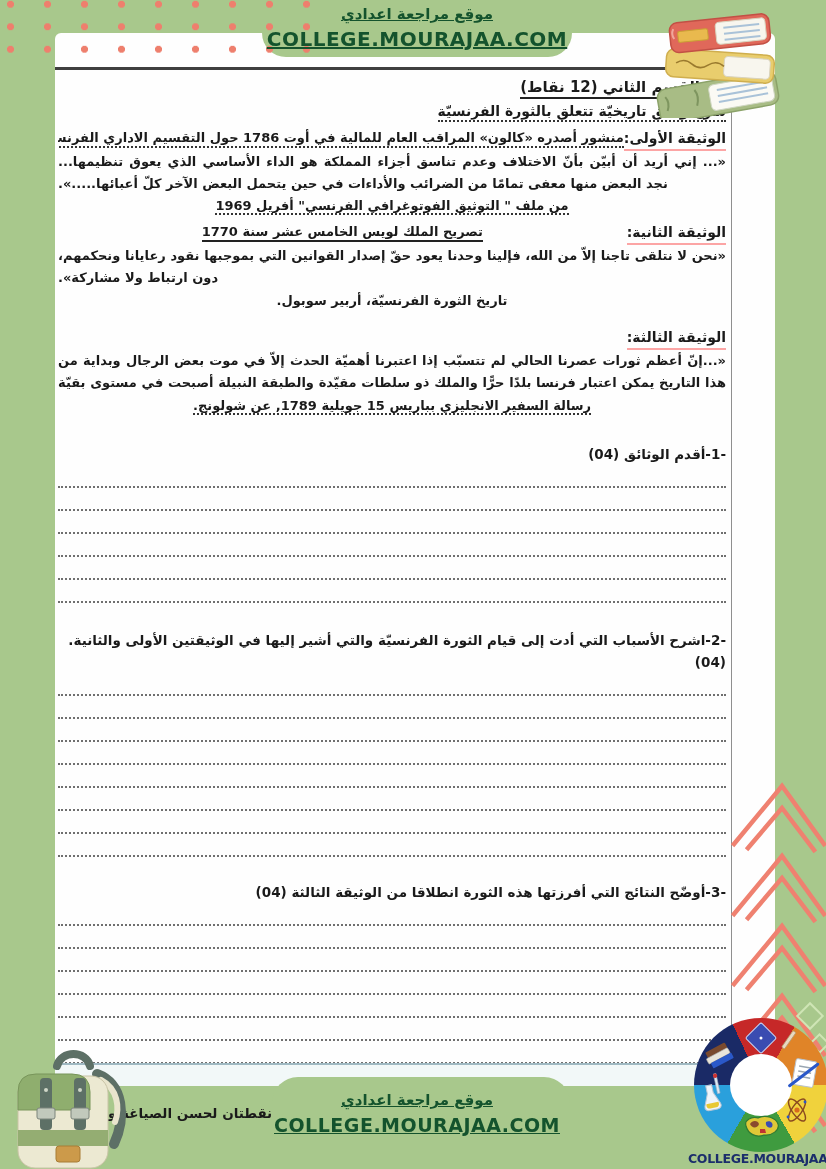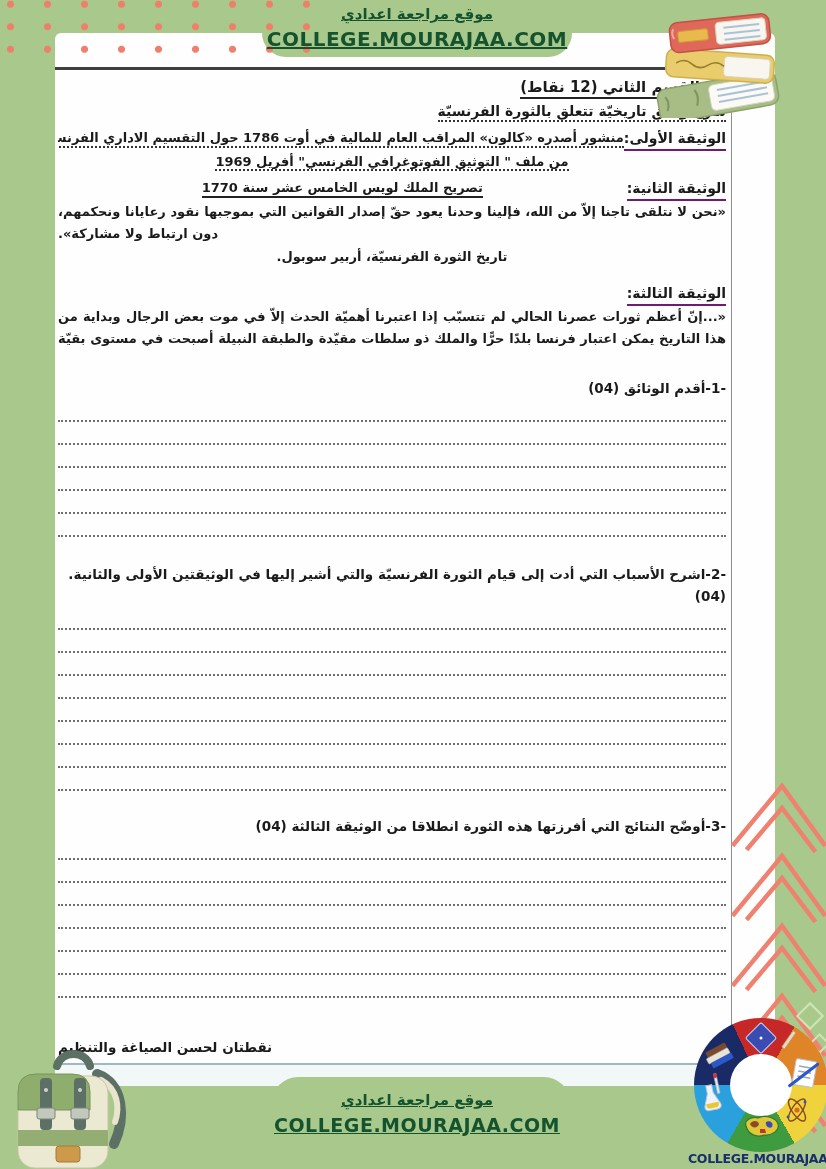--- a/index.html
+++ b/index.html
@@ -14,21 +14,21 @@
 
   
   .frame{position:absolute;left:0;top:34px;right:43px;height:996px;box-sizing:border-box;
          border-top:3px solid #3f3f3f;border-right:1.5px solid #8f8f8f;
          padding:0 5px 0 3px;direction:rtl;color:#1a1a1a;font-weight:600;font-size:13px;}
   .sec-title{margin:6px 26px 0 0;line-height:22px;text-align:right;font-weight:700;font-size:15px;}
   .sec-title span{border-bottom:2px solid #222;padding-bottom:1px;}
   .main-title-wrap{margin-top:2px;line-height:22px;text-align:right;}
   .main-title{font-weight:700;font-size:14px;border-bottom:2px dotted #333;padding-bottom:1px;}
   .docline{display:flex;margin-top:4px;line-height:22px;overflow:hidden;}
-  .doclabel{flex:0 0 auto;font-weight:700;font-size:14px;border-bottom:2px solid #701a75;align-self:flex-start;}
+  .doclabel{flex:0 0 auto;font-weight:700;font-size:14px;border-bottom:2px solid #fca5a5;align-self:flex-start;}
   .docheading{flex:1 1 auto;text-align:center;font-weight:700;white-space:nowrap;}
   .docheading span{padding-bottom:1px;}
   .u-dot span{border-bottom:2px dotted #333;}
   .u-solid span{border-bottom:2px solid #222;}
   .quote{line-height:22px;text-align:justify;text-align-last:left;max-height:45px;overflow:hidden;}
   .source-wrap{text-align:center;line-height:22px;}
   .source{font-weight:700;}
   .src2{margin-top:1px;}
   .doc3{margin-top:14px;}
   .question{font-weight:700;font-size:13.5px;line-height:22px;text-align:right;}
@@ -76,37 +76,41 @@
       <div class="sec-title"><span>القسم الثاني (12 نقاط)</span></div>
 
       <div class="main-title-wrap">
         <span class="main-title">شرح وثائق تاريخيّة تتعلق بالثورة الفرنسيّة</span>
       </div>
 
       <div class="docline">
         <span class="doclabel">الوثيقة الأولى:</span>
         <span class="docheading u-dot"><span>منشور أصدره «كالون» المراقب العام للمالية في أوت 1786 حول التقسيم الاداري الفرنسي.</span></span>
       </div>
+      <div class="quote">«... إني أريد أن أبيّن بأنّ الاختلاف وعدم تناسق أجزاء المملكة هو الداء الأساسي الذي يعوق تنظيمها... نجد البعض منها معفى تمامًا من الضرائب والأداءات في حين يتحمل البعض الآخر كلّ أعبائها.....».</div>
       <div class="source-wrap">
         <span class="source u-dot"><span>من ملف " التوثيق الفوتوغرافي الفرنسي" أفريل 1969</span></span>
       </div>
 
       <div class="docline">
         <span class="doclabel">الوثيقة الثانية:</span>
         <span class="docheading u-solid"><span>تصريح الملك لويس الخامس عشر سنة 1770</span></span>
       </div>
       <div class="quote">«نحن لا نتلقى تاجنا إلاّ من الله، فإلينا وحدنا يعود حقّ إصدار القوانين التي بموجبها نقود رعايانا ونحكمهم، دون ارتباط ولا مشاركة».</div>
       <div class="source-wrap src2">
         <span class="source"><span>تاريخ الثورة الفرنسيّة، أربير سوبول.</span></span>
       </div>
 
       <div class="docline doc3">
         <span class="doclabel">الوثيقة الثالثة:</span>
       </div>
       <div class="quote">«...إنّ أعظم ثورات عصرنا الحالي لم تتسبّب إذا اعتبرنا أهميّة الحدث إلاّ في موت بعض الرجال وبداية من هذا التاريخ يمكن اعتبار فرنسا بلدًا حرًّا والملك ذو سلطات مقيّدة والطبقة النبيلة أصبحت في مستوى بقيّة الشّعب...».</div>
+      <div class="source-wrap">
+        <span class="source u-dot"><span>رسالة السفير الانجليزي بباريس 15 جويلية 1789, عن شولونج.</span></span>
+      </div>
 
       <div class="question q1">-1-أقدم الوثائق (04)</div>
       <div class="answers">
           <div class="ansline"></div>
           <div class="ansline"></div>
           <div class="ansline"></div>
           <div class="ansline"></div>
           <div class="ansline"></div>
           <div class="ansline"></div>
         </div>

